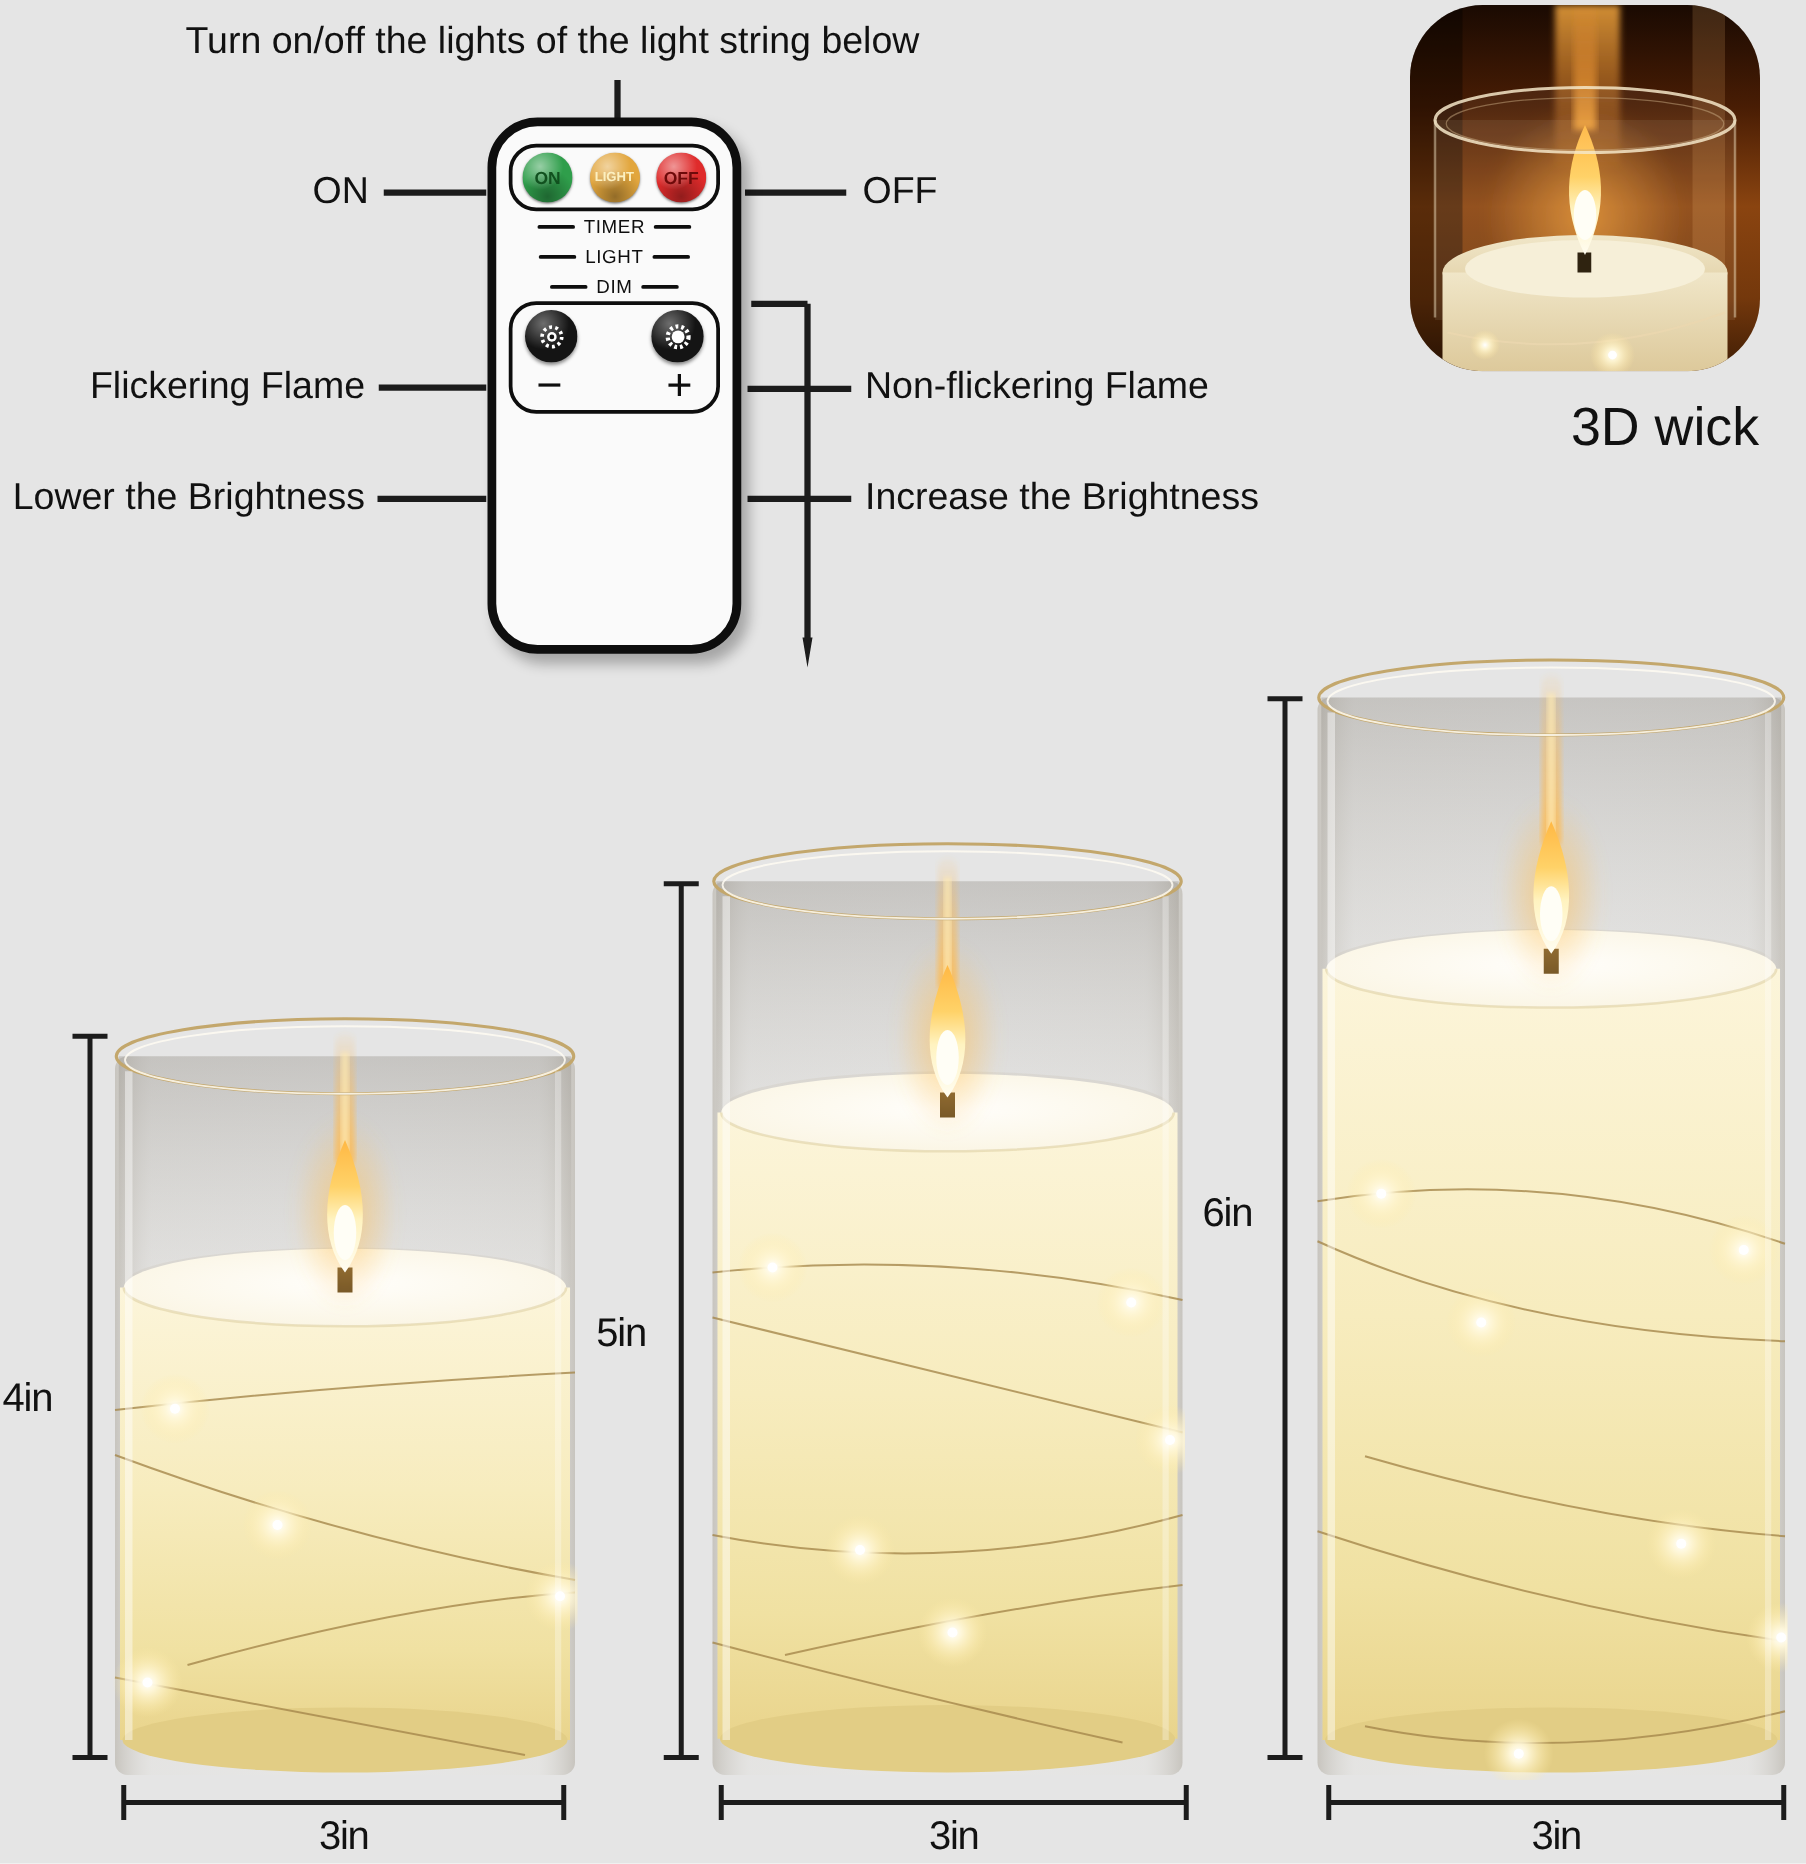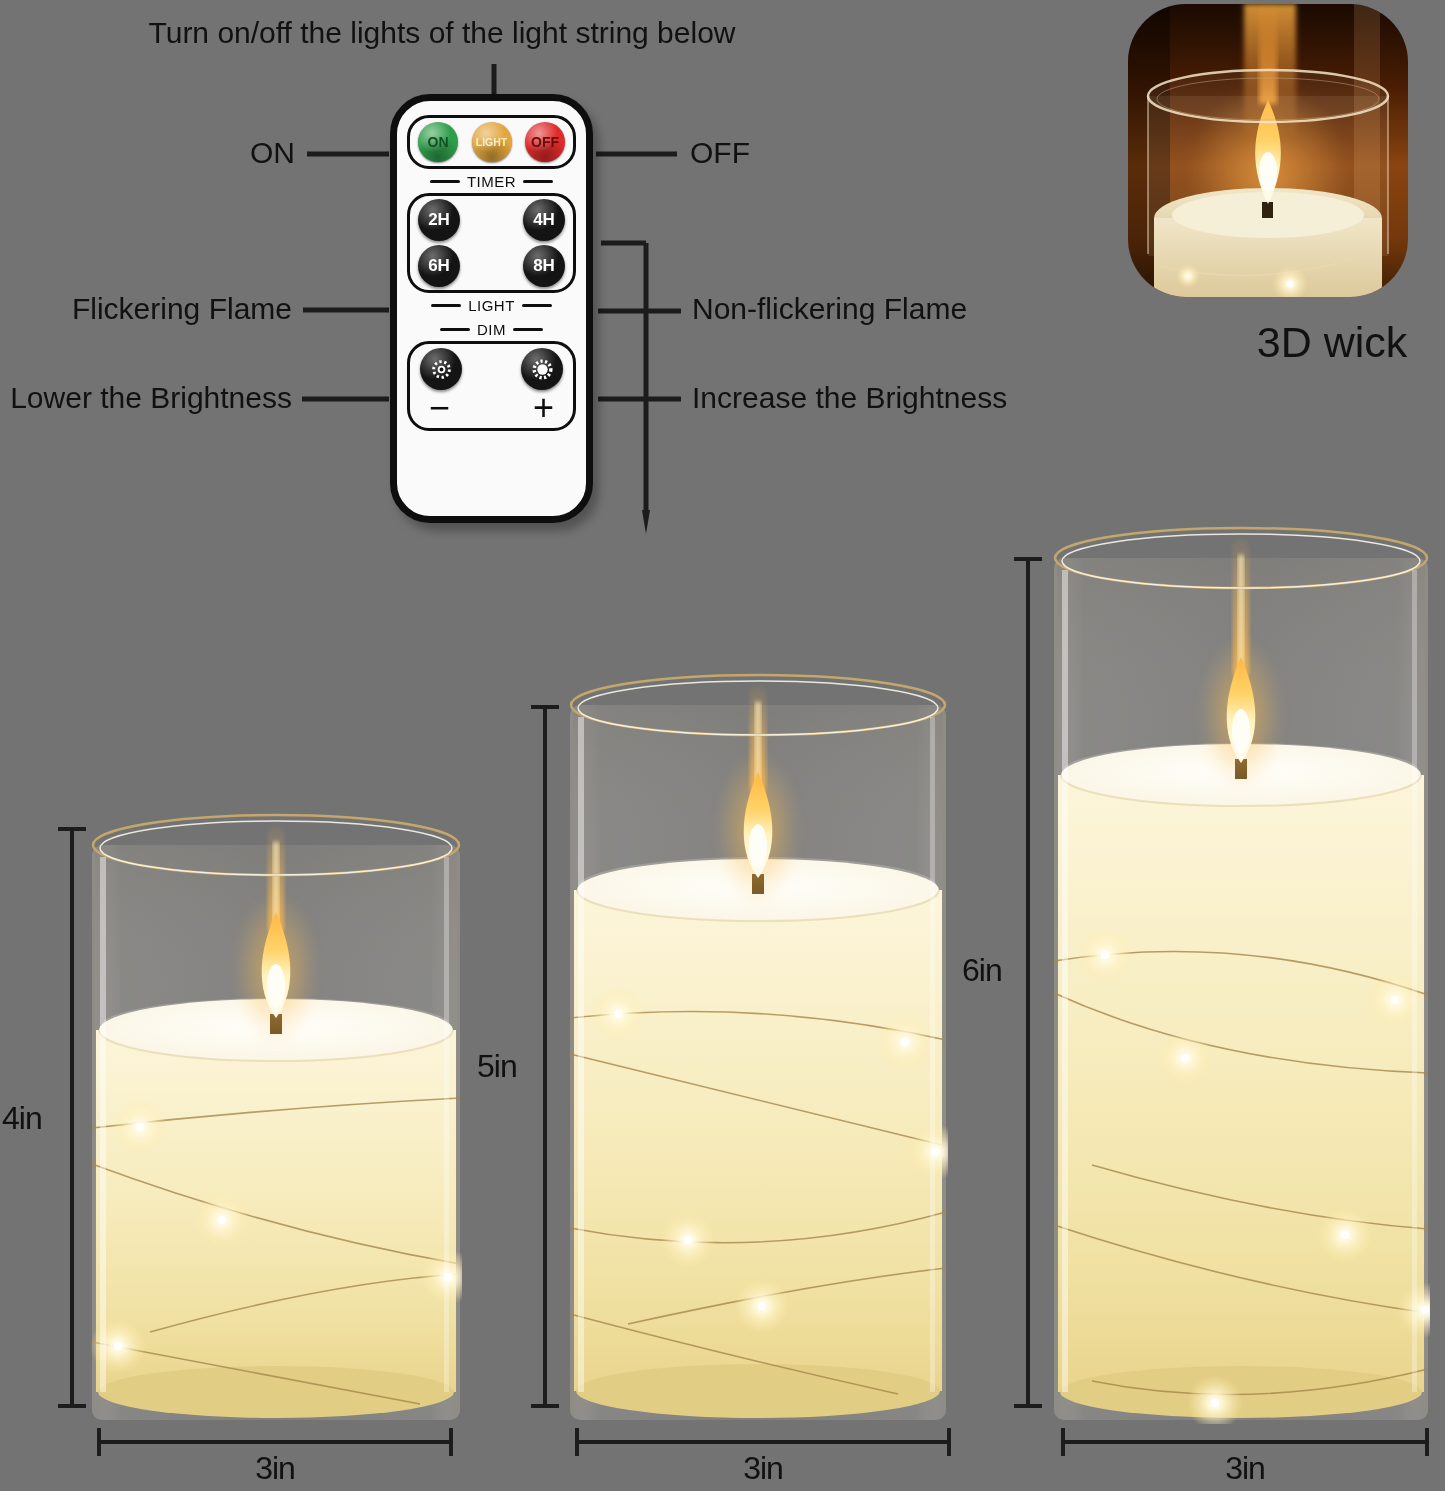--- a/index.html
+++ b/index.html
@@ -1,16 +1,16 @@
 <!DOCTYPE html>
 <html><head>
 <meta charset="utf-8">
 <style>
   html,body{margin:0;padding:0;background:#fff;}
-  .stage{position:relative;width:1445px;height:1491px;background:#737373;overflow:hidden;
+  .stage{position:relative;width:1445px;height:1491px;background:#e5e5e5;overflow:hidden;
          font-family:"Liberation Sans",sans-serif;color:#1c1c1c;}
   .txt{position:absolute;font-size:30px;color:#111;white-space:nowrap;}
   .center{text-align:center;}
   .overlay{position:absolute;left:0;top:0;pointer-events:none;}
 
   
   .remote{position:absolute;left:390px;top:94px;width:203px;height:429px;box-sizing:border-box;
           background:#fafafa;border:7px solid #0e0e0e;border-radius:40px;
           box-shadow:6px 8px 10px rgba(0,0,0,.28);
           padding:14px 10px 0;display:flex;flex-direction:column;}
@@ -87,30 +87,20 @@
   <div class="txt" style="right:1153px;top:381px;">Lower the Brightness</div>
   <div class="txt" style="left:692px;top:381px;">Increase the Brightness</div>
 
   <div class="remote">
     <div class="rgroup power">
       <button class="pbtn on" style="background-color: rgb(47, 158, 75);">ON</button>
       <button class="pbtn light" style="background-color: rgb(226, 166, 61);">LIGHT</button>
       <button class="pbtn off" style="background-color: rgb(223, 43, 43);">OFF</button>
     </div>
     <div class="seclab">TIMER</div>
-    <div class="rgroup timer">
-      <div class="btnrow">
-        <button class="kbtn">2H</button>
-        <button class="kbtn">4H</button>
-      </div>
-      <div class="btnrow">
-        <button class="kbtn">6H</button>
-        <button class="kbtn">8H</button>
-      </div>
-    </div>
     <div class="seclab">LIGHT</div>
     <div class="seclab">DIM</div>
     <div class="rgroup dim">
       <div class="btnrow">
         <button class="kbtn">
           <svg class="sun" viewBox="0 0 24 24" width="27" height="27">
             <circle cx="12" cy="12" r="7" fill="none" stroke="#fff" stroke-width="2.6" stroke-dasharray="2.1 2.3"></circle>
             <circle cx="12" cy="12" r="3.4" fill="#fff"></circle>
             <circle cx="12" cy="12" r="1.7" fill="#141414"></circle>
           </svg>

